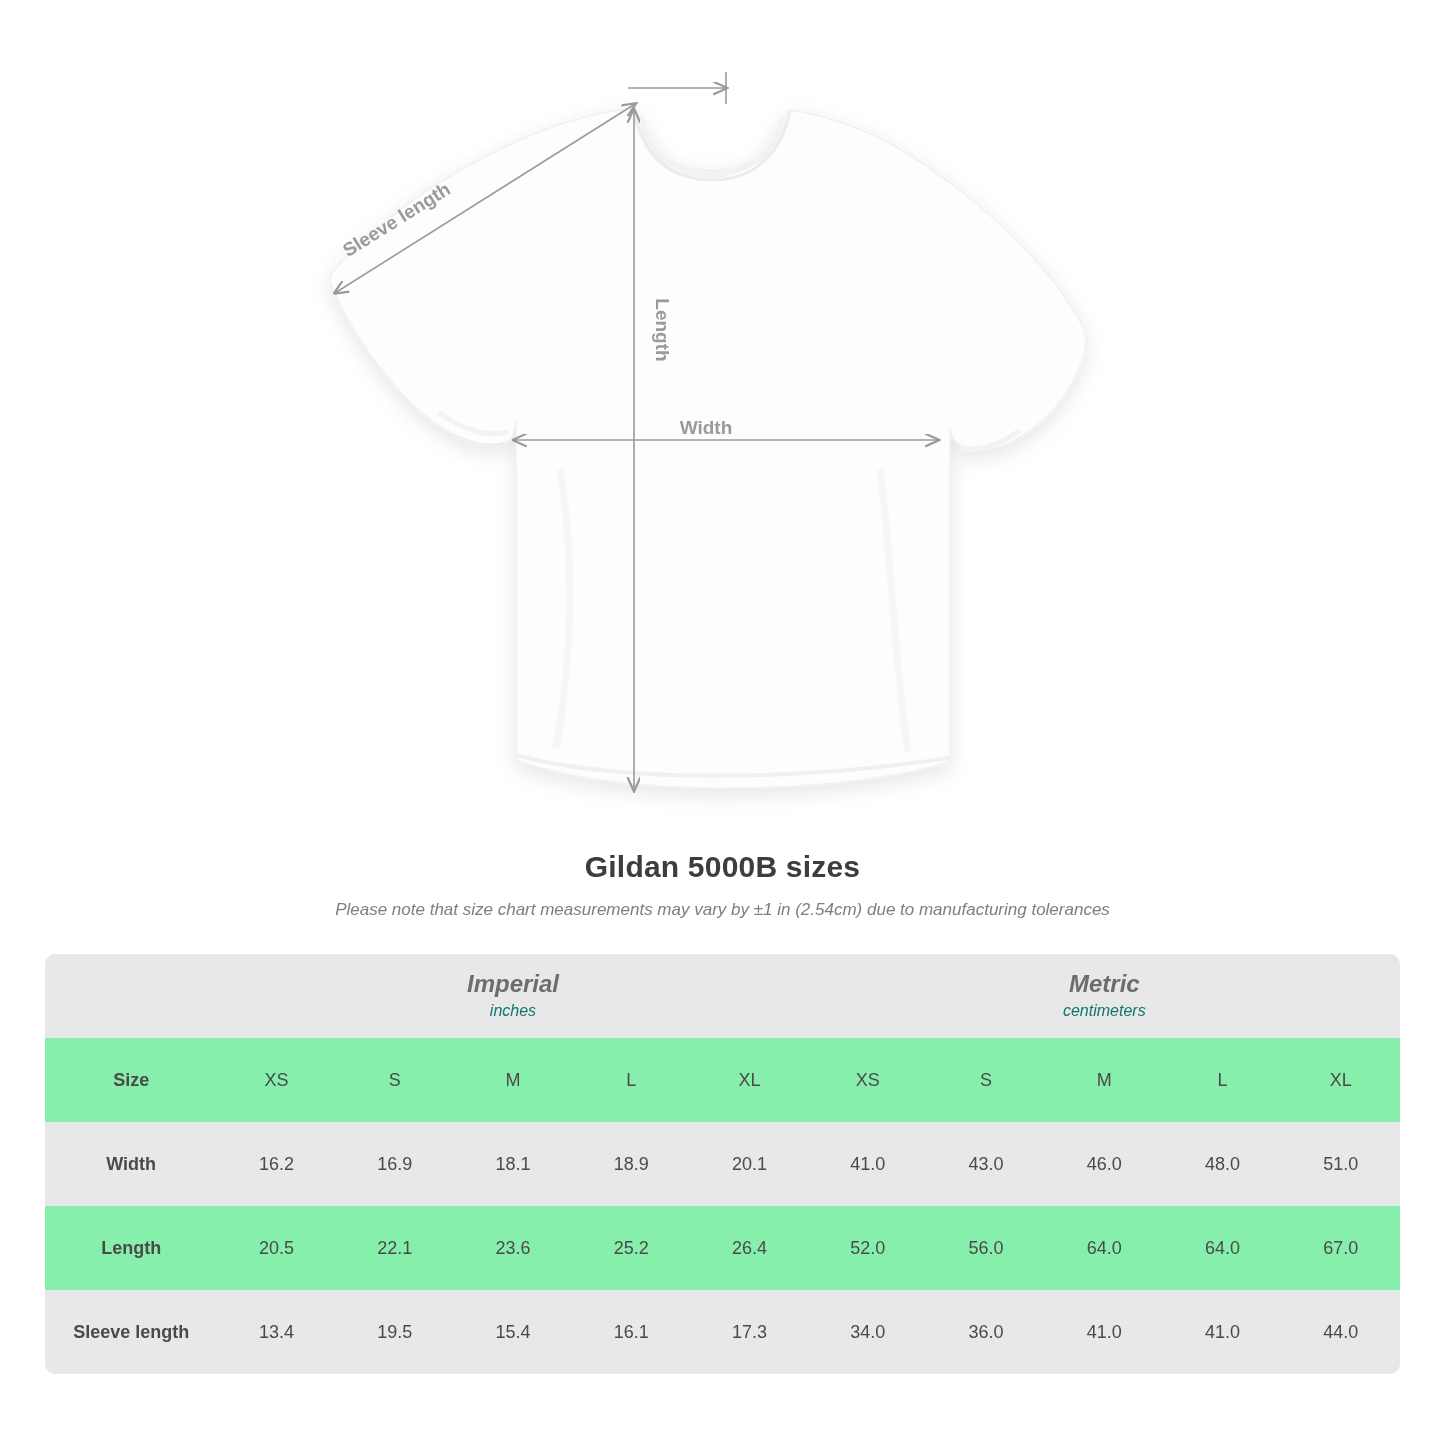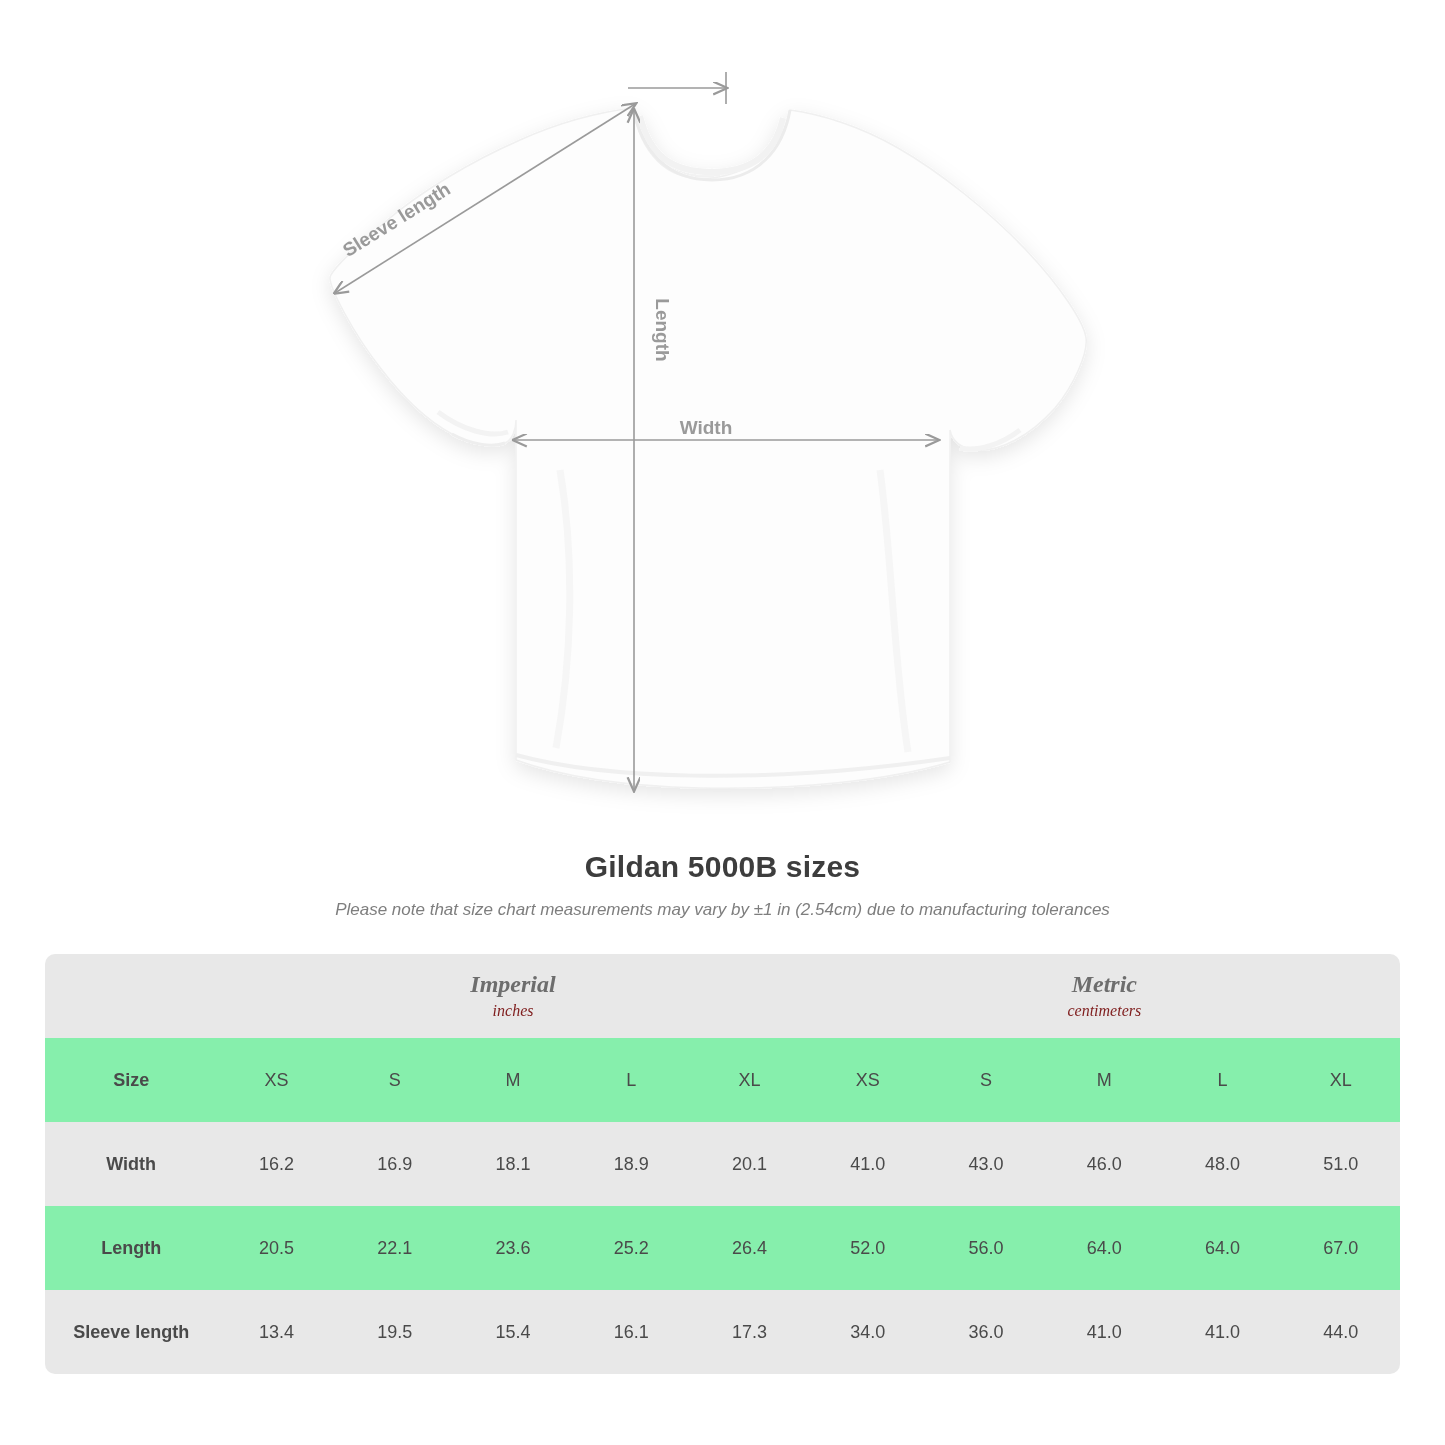--- a/index.html
+++ b/index.html
@@ -77,33 +77,32 @@
     vertical-align: middle;
     font-size: 18px;
     color: #4a4a4a;
     padding: 0;
     height: 84px;
     border: none;
   }
   .unit-head {
     background: #e8e8e8;
     height: 108px;
-    font-family: Liberation Serif, serif;
   }
   .unit-title {
     font-size: 24px;
     font-style: italic;
     font-weight: bold;
     color: #6d6d6d;
     line-height: 1.25;
   }
   .unit-sub {
     font-size: 16px;
     font-style: italic;
-    color: #7f1d1d;
+    color: #0f766e;
     line-height: 1.5;
   }
   .row-head-label {
     font-weight: bold;
     color: #4a4a4a;
     font-size: 18px;
   }
   .col-head {
     font-size: 18px;
     color: #4a4a4a;

